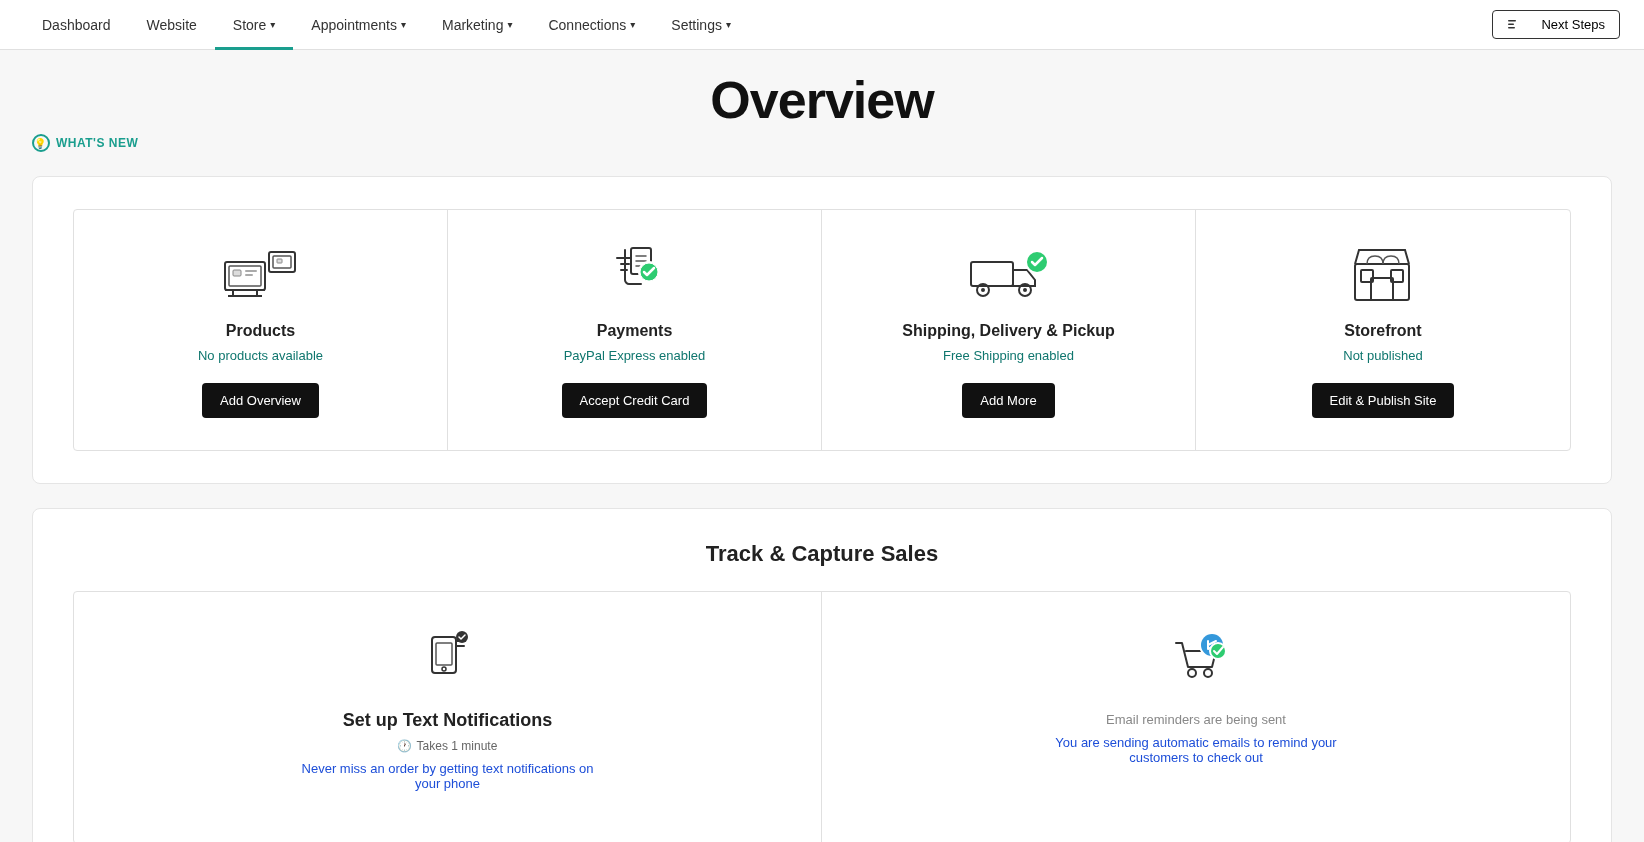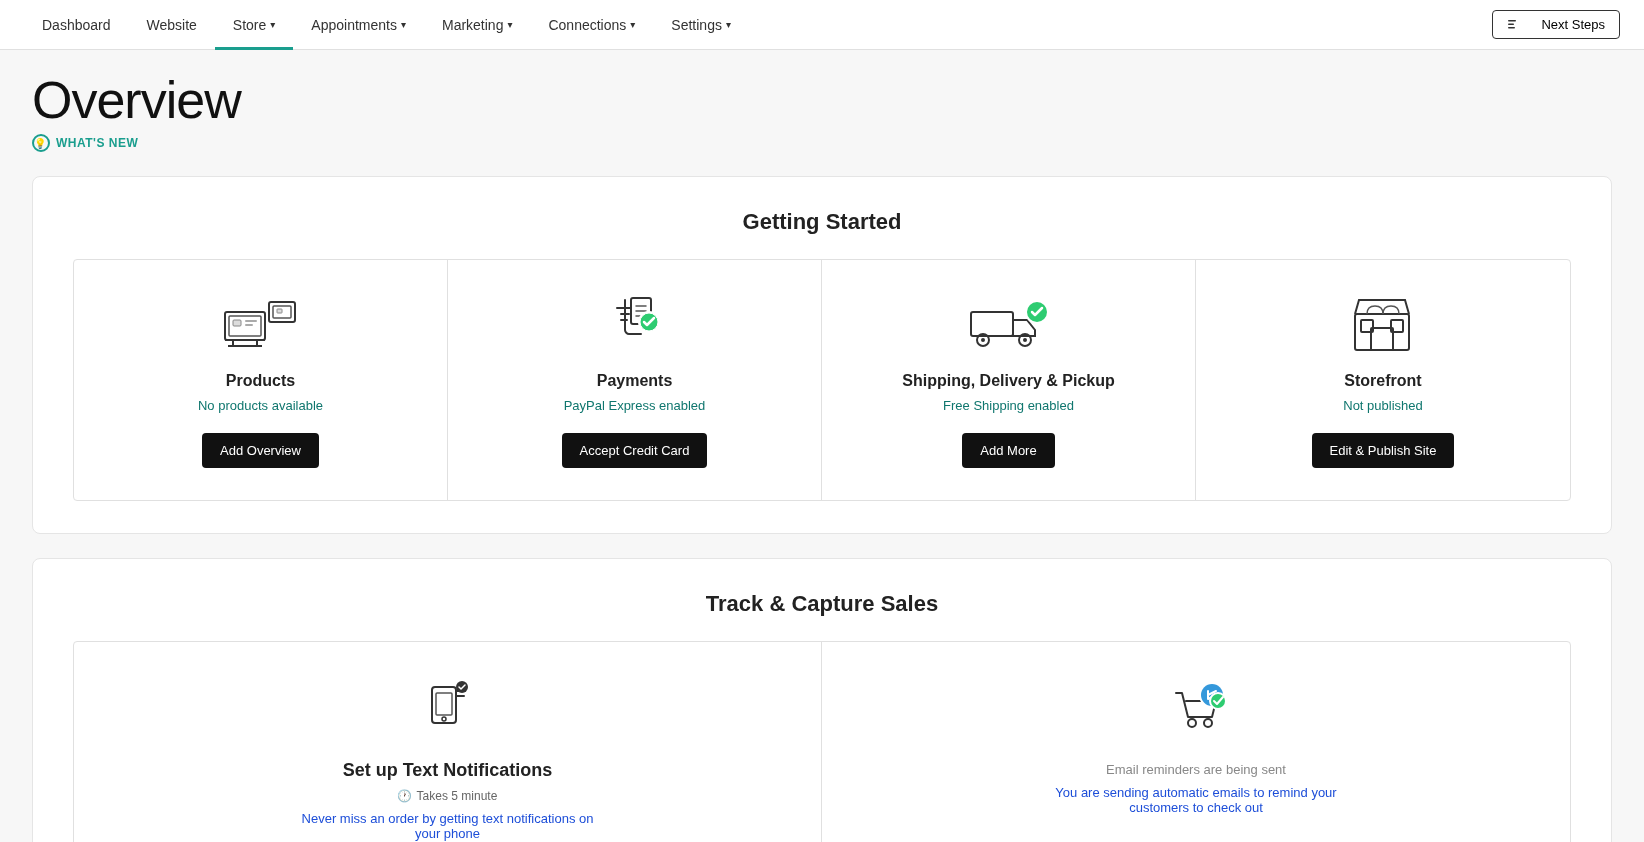--- a/index.html
+++ b/index.html
@@ -57,24 +57,25 @@
       gap: 20px;
       background: #fff;
     }
 
     
     .page-content {
       padding: 24px 32px;
     }
     .overview-title {
       font-size: 52px;
-      font-weight: 400;
+      font-weight: 700;
       letter-spacing: -1px;
       line-height: 1;
       color: #111;
+      text-align: center;
     }
     .whats-new {
       display: flex;
       align-items: center;
       gap: 6px;
       margin-top: 8px;
       cursor: pointer;
       font-size: 12px;
       font-weight: 600;
       color: #1a9e8e;
@@ -246,21 +247,20 @@
 
 <div class="page-content">
 
   <h1 class="overview-title">Overview</h1>
   <div class="whats-new">
     <div class="whats-new-dot">💡</div>
     <span>What's New</span>
   </div>
 
   <div class="section-card">
-    <div class="section-title">Getting Started</div>
     <div class="getting-started-grid">
 
       <div class="gs-item">
         <div class="gs-icon">
           <svg width="76" height="60" viewBox="0 0 76 60" fill="none">
             <rect x="2" y="18" width="40" height="28" rx="2" stroke="#333" stroke-width="2" fill="none"></rect>
             <rect x="6" y="22" width="32" height="20" rx="1" stroke="#555" stroke-width="1.5" fill="none"></rect>
             <rect x="10" y="26" width="8" height="6" rx="1" fill="#ddd" stroke="#888" stroke-width="1"></rect>
             <rect x="22" y="26" width="12" height="2" rx="1" fill="#aaa"></rect>
             <rect x="22" y="30" width="8" height="2" rx="1" fill="#aaa"></rect>
@@ -355,21 +355,21 @@
             <line x1="25" y1="50" x2="39" y2="50" stroke="#333" stroke-width="1.5"></line>
 
             <path d="M44 18 L50 18 M44 23 L52 23" stroke="#333" stroke-width="2" stroke-linecap="round"></path>
             <circle cx="50" cy="14" r="6" fill="#333"></circle>
             <path d="M47 14 L49 16 L53 12" stroke="white" stroke-width="1.5" stroke-linecap="round" stroke-linejoin="round" fill="none"></path>
           </svg>
         </div>
         <div class="track-title">Set up Text Notifications</div>
         <div class="track-time">
           <span>🕐</span>
-          <span>Takes 5 minute</span>
+          <span>Takes 1 minute</span>
         </div>
         <div class="track-desc">Never miss an order by getting text notifications on your phone</div>
 
       </div>
 
       <div class="track-item">
         <div class="track-icon">
           <svg width="72" height="72" viewBox="0 0 72 72" fill="none">
             <path d="M16 20 L22 20 L28 44 L52 44 L56 28 L26 28" stroke="#333" stroke-width="2" stroke-linecap="round" stroke-linejoin="round" fill="none"></path>
             <circle cx="32" cy="50" r="4" stroke="#333" stroke-width="2" fill="none"></circle>

